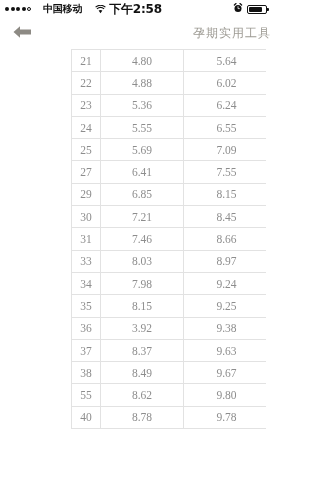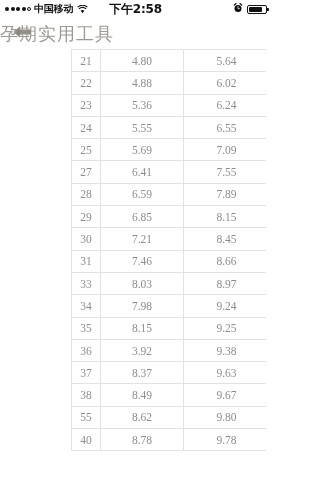--- a/index.html
+++ b/index.html
@@ -32,21 +32,21 @@
     display: flex;
     align-items: center;
     font-size: 10px;
     color: #111111;
     font-weight: bold;
   }
   .sb-left {
     display: flex;
     align-items: center;
     margin-left: 5px;
-    gap: 3px;
+    gap: 12px;
   }
   .sig-dots {
     display: flex;
     align-items: center;
     gap: 1.5px;
   }
   .sig-dots i {
     display: block;
     width: 4px;
     height: 4px;
@@ -125,22 +125,22 @@
     width: 32px;
     height: 26px;
     display: flex;
     align-items: center;
     justify-content: center;
     cursor: pointer;
   }
   .nav-title {
     position: absolute;
     left: 0; right: 0;
-    text-align: left;
-    font-size: 18px;
+    text-align: right;
+    font-size: 12px;
     color: #9d9a93;
     font-family: "DejaVu Sans", sans-serif;
     letter-spacing: 1px;
   }
 
   
   .table-wrap {
     position: absolute;
     top: 49px;
     left: 38px;
@@ -247,25 +247,20 @@
             <td class="c-week">25</td>
             <td class="c-a">5.69</td>
             <td class="c-b">7.09</td>
           </tr>
           <tr>
             <td class="c-week">27</td>
             <td class="c-a">6.41</td>
             <td class="c-b">7.55</td>
           </tr>
           <tr>
-            <td class="c-week">28</td>
-            <td class="c-a">6.59</td>
-            <td class="c-b">7.89</td>
-          </tr>
-          <tr>
             <td class="c-week">29</td>
             <td class="c-a">6.85</td>
             <td class="c-b">8.15</td>
           </tr>
           <tr>
             <td class="c-week">30</td>
             <td class="c-a">7.21</td>
             <td class="c-b">8.45</td>
           </tr>
           <tr>

